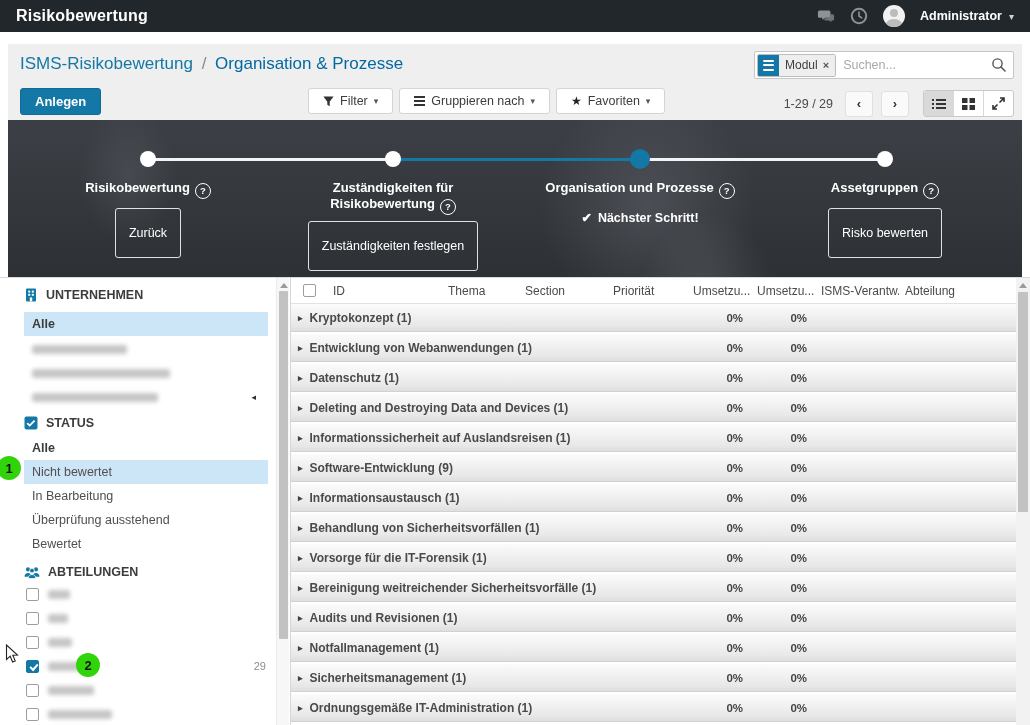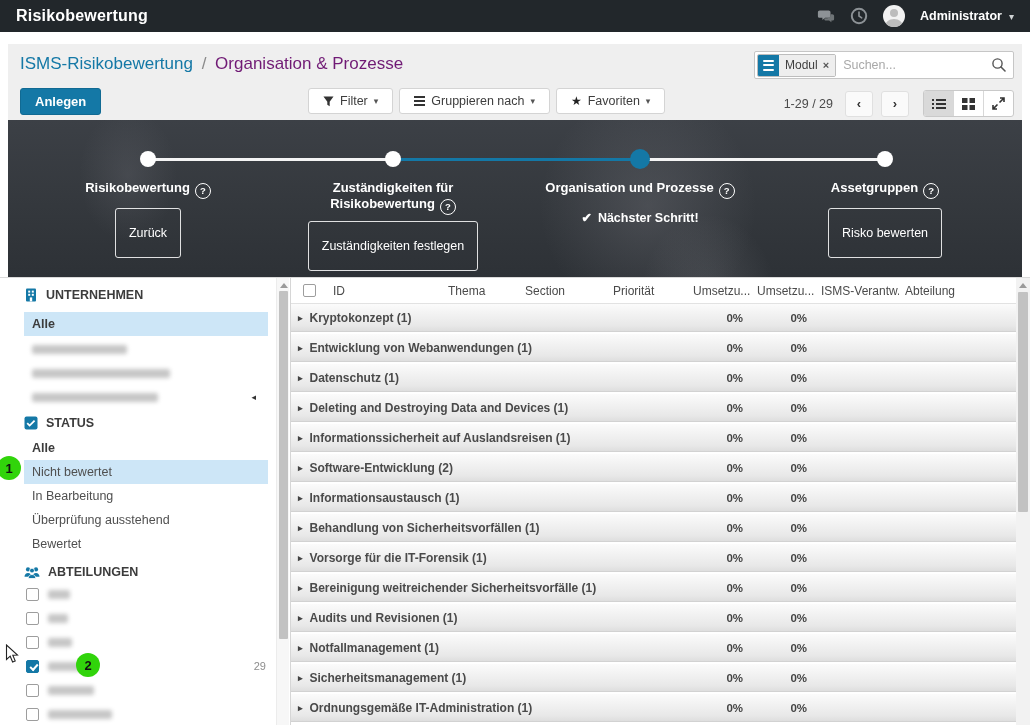--- a/index.html
+++ b/index.html
@@ -13,21 +13,21 @@
   .tb-ic{width:18px;height:18px;display:block;}
   .avatar{width:22px;height:22px;border-radius:50%;background:#f2f2f2;overflow:hidden;position:relative;}
   .avatar svg{display:block;}
   .tb-user{color:#fff;font-size:12.5px;font-weight:700;}
   .tb-caret{color:#cfd2d4;font-size:10px;margin-left:-8px;}
   
   .cpanel{position:absolute;left:8px;top:44px;width:1014px;height:76px;background:#efefef;}
   .crumbs{position:absolute;left:12px;top:10px;font-size:17px;}
   .crumb-link{color:#1478a6;cursor:pointer;}
   .crumb-sep{color:#8a8a8a;margin:0 4px;}
-  .crumb-cur{color:#701a75;}
+  .crumb-cur{color:#0369a1;}
   .searchbox{position:absolute;right:8px;top:7px;width:260px;height:28px;background:#fff;
              border:1px solid #c6c6c6;border-radius:2px;display:flex;align-items:center;
              padding:0 6px 0 2px;box-sizing:border-box;gap:5px;}
   .facet{display:flex;align-items:stretch;border:1px solid #bdbdbd;border-radius:2px;overflow:hidden;height:21px;}
   .facet-ham{width:21px;background:#1478a6;display:flex;flex-direction:column;justify-content:center;gap:2.5px;align-items:center;}
   .facet-ham i{display:block;width:11px;height:2px;background:#fff;border-radius:1px;}
   .facet-body{background:#eee;display:flex;align-items:center;gap:5px;padding:0 6px;font-size:12px;color:#3f3f3f;}
   .facet-x{font-weight:700;color:#555;font-size:11px;cursor:pointer;}
   .search-input{border:0;outline:0;flex:1;font-size:12.5px;color:#444;min-width:10px;
                 font-family:"Liberation Sans",sans-serif;background:transparent;}
@@ -411,21 +411,21 @@
           <span>Informationssicherheit auf Auslandsreisen (1)</span>
         </div>
       <div class="gv">0%</div>
       <div class="gv">0%</div>
         <div></div>
         <div></div>
     </div>
     <div class="grow">
       <div class="gl">
           <span class="tri">▸</span>
-          <span>Software-Entwicklung (2)</span>
+          <span>Software-Entwicklung (9)</span>
         </div>
       <div class="gv">0%</div>
       <div class="gv">0%</div>
         <div></div>
         <div></div>
     </div>
     <div class="grow">
       <div class="gl">
           <span class="tri">▸</span>
           <span>Informationsaustausch (1)</span>

